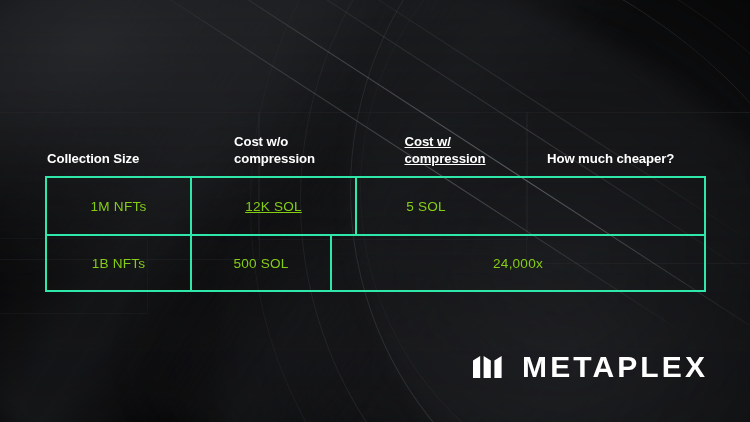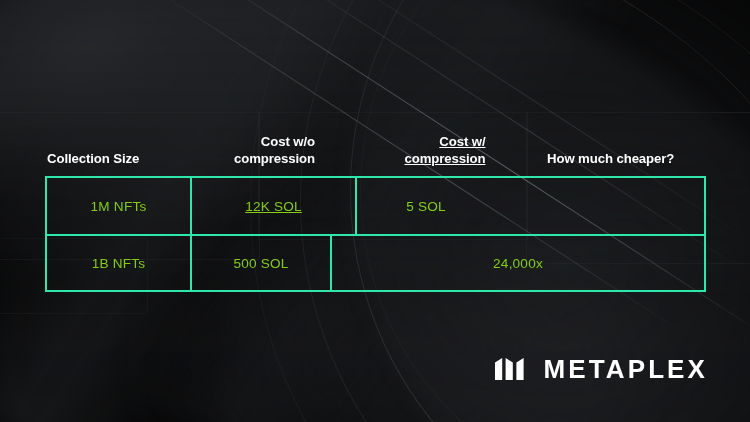--- a/index.html
+++ b/index.html
@@ -139,21 +139,21 @@
   .thead { display:flex; height:64px; }
   .th {
     display:flex;
     align-items:flex-end;
     justify-content:center;
     color:#ffffff;
     font-size:13.2px;
     font-weight:bold;
     line-height:16.5px;
     letter-spacing:-0.1px;
-    text-align:right;
+    text-align:left;
     padding-bottom:9px;
     white-space:pre-line;
   }
   .th.c0 { width:147px; justify-content:flex-start; text-align:center; padding-left:2px; }
   .th.c1 { width:165px; }
   .th.c2 { width:176px;text-decoration:underline; }
   .th.c3 { width:173px; justify-content:flex-start; text-align:left; padding-left:14px; }
 
   .tgrid {
     border:2px solid var(--accent, #2fe7a8);
@@ -181,21 +181,21 @@
   #logo {
     position:absolute;
     right:42px; bottom:40px;
     display:flex;
     align-items:center;
     gap:15px;
   }
   #logo-mark { display:block; }
   #logo-text {
     color:#ffffff;
-    font-size:26px;
+    font-size:30px;
     font-weight:bold;
     letter-spacing:3.1px;
     line-height:1;
   }
 </style>
 </head>
 <body>
 
 <div id="slide">
 

